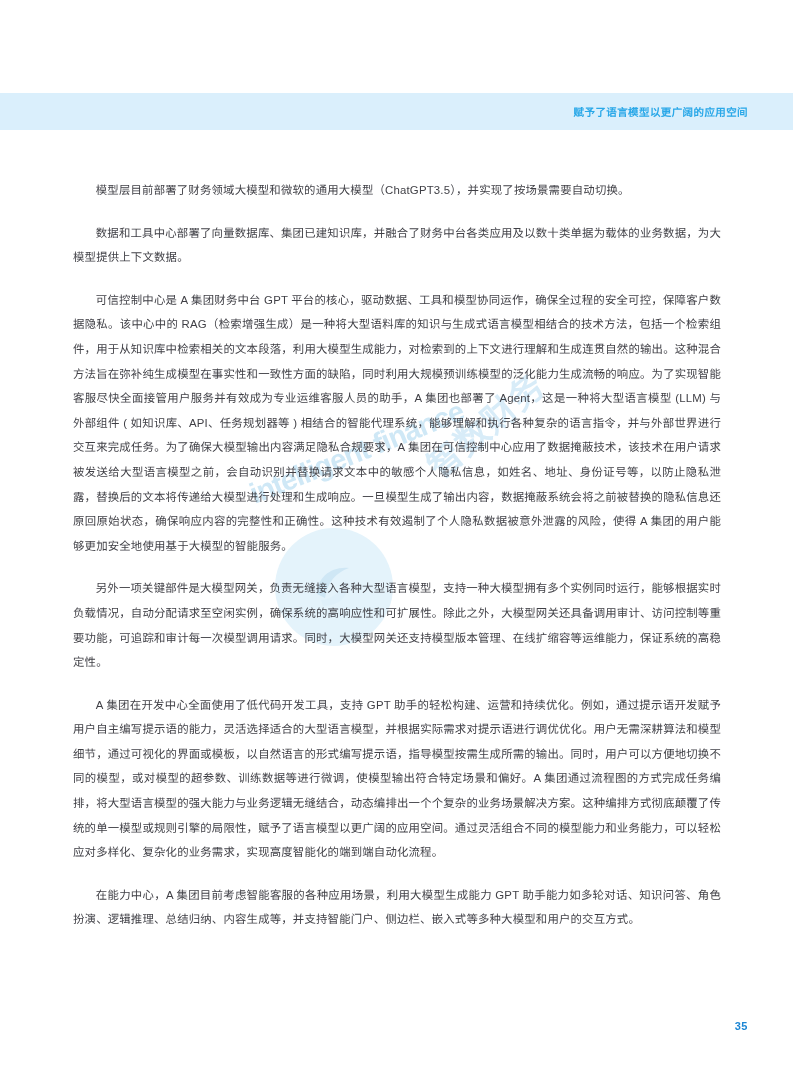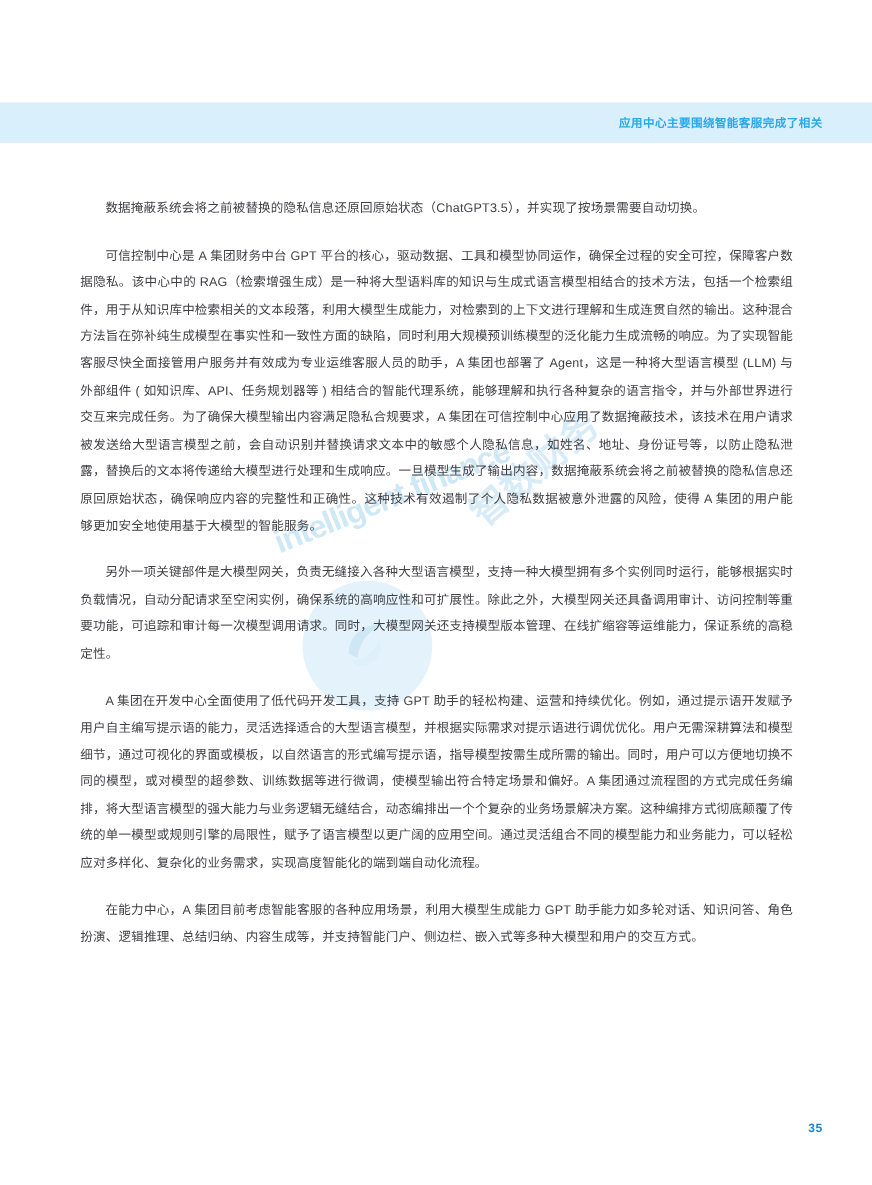--- a/index.html
+++ b/index.html
@@ -124,34 +124,35 @@
     letter-spacing: 0.5px;
     margin-left: 16px;
   }
 </style>
 </head>
 <body>
 
 <div class="page">
 
   <div class="header-band"></div>
-  <div class="header-title">应用中心主要围绕智能客服完成了相关</div>
+  <div class="header-title">赋予了语言模型以更广阔的应用空间</div>
 
   <div class="watermark">
     <div class="wm-circle"></div>
     <svg class="wm-mark" viewBox="0 0 56 56">
       <path d="M10 34 C10 18, 24 6, 42 8 C30 12, 20 22, 18 38 Z" fill="#cfe7f5"></path>
       <path d="M14 40 C24 40, 34 32, 38 20 C44 34, 34 46, 16 46 Z" fill="#dff0fa"></path>
     </svg>
     <div class="wm-en">intelligent finance</div>
     <div class="wm-cn">智数财务</div>
   </div>
 
   <div class="content">
-    <p class="para">数据掩蔽系统会将之前被替换的隐私信息还原回原始状态（ChatGPT3.5），并实现了按场景需要自动切换。</p>
+    <p class="para">模型层目前部署了财务领域大模型和微软的通用大模型（ChatGPT3.5），并实现了按场景需要自动切换。</p>
+    <p class="para">数据和工具中心部署了向量数据库、集团已建知识库，并融合了财务中台各类应用及以数十类单据为载体的业务数据，为大模型提供上下文数据。</p>
     <p class="para">可信控制中心是 A 集团财务中台 GPT 平台的核心，驱动数据、工具和模型协同运作，确保全过程的安全可控，保障客户数据隐私。该中心中的 RAG（检索增强生成）是一种将大型语料库的知识与生成式语言模型相结合的技术方法，包括一个检索组件，用于从知识库中检索相关的文本段落，利用大模型生成能力，对检索到的上下文进行理解和生成连贯自然的输出。这种混合方法旨在弥补纯生成模型在事实性和一致性方面的缺陷，同时利用大规模预训练模型的泛化能力生成流畅的响应。为了实现智能客服尽快全面接管用户服务并有效成为专业运维客服人员的助手，A 集团也部署了 Agent，这是一种将大型语言模型 (LLM) 与外部组件 ( 如知识库、API、任务规划器等 ) 相结合的智能代理系统，能够理解和执行各种复杂的语言指令，并与外部世界进行交互来完成任务。为了确保大模型输出内容满足隐私合规要求，A 集团在可信控制中心应用了数据掩蔽技术，该技术在用户请求被发送给大型语言模型之前，会自动识别并替换请求文本中的敏感个人隐私信息，如姓名、地址、身份证号等，以防止隐私泄露，替换后的文本将传递给大模型进行处理和生成响应。一旦模型生成了输出内容，数据掩蔽系统会将之前被替换的隐私信息还原回原始状态，确保响应内容的完整性和正确性。这种技术有效遏制了个人隐私数据被意外泄露的风险，使得 A 集团的用户能够更加安全地使用基于大模型的智能服务。</p>
     <p class="para">另外一项关键部件是大模型网关，负责无缝接入各种大型语言模型，支持一种大模型拥有多个实例同时运行，能够根据实时负载情况，自动分配请求至空闲实例，确保系统的高响应性和可扩展性。除此之外，大模型网关还具备调用审计、访问控制等重要功能，可追踪和审计每一次模型调用请求。同时，大模型网关还支持模型版本管理、在线扩缩容等运维能力，保证系统的高稳定性。</p>
     <p class="para">A 集团在开发中心全面使用了低代码开发工具，支持 GPT 助手的轻松构建、运营和持续优化。例如，通过提示语开发赋予用户自主编写提示语的能力，灵活选择适合的大型语言模型，并根据实际需求对提示语进行调优优化。用户无需深耕算法和模型细节，通过可视化的界面或模板，以自然语言的形式编写提示语，指导模型按需生成所需的输出。同时，用户可以方便地切换不同的模型，或对模型的超参数、训练数据等进行微调，使模型输出符合特定场景和偏好。A 集团通过流程图的方式完成任务编排，将大型语言模型的强大能力与业务逻辑无缝结合，动态编排出一个个复杂的业务场景解决方案。这种编排方式彻底颠覆了传统的单一模型或规则引擎的局限性，赋予了语言模型以更广阔的应用空间。通过灵活组合不同的模型能力和业务能力，可以轻松应对多样化、复杂化的业务需求，实现高度智能化的端到端自动化流程。</p>
     <p class="para">在能力中心，A 集团目前考虑智能客服的各种应用场景，利用大模型生成能力 GPT 助手能力如多轮对话、知识问答、角色扮演、逻辑推理、总结归纳、内容生成等，并支持智能门户、侧边栏、嵌入式等多种大模型和用户的交互方式。</p>
   </div>
 
   <div class="page-number">35</div>
 
 </div>
 

